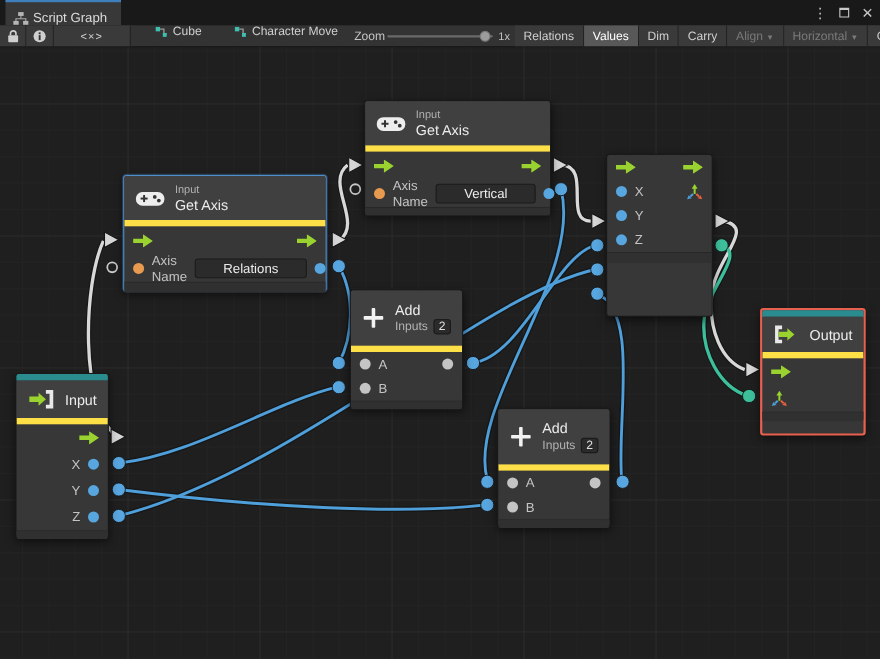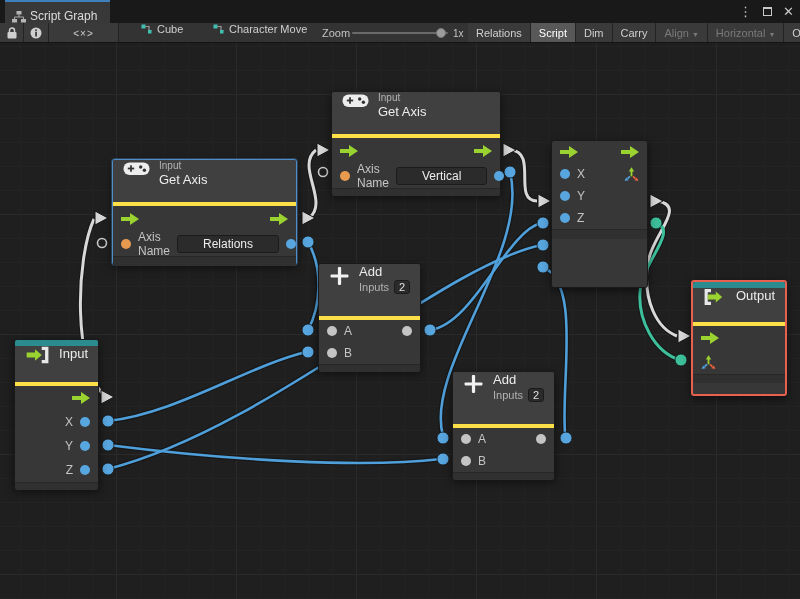--- a/index.html
+++ b/index.html
@@ -48,22 +48,22 @@
   .pd{fill:#58a6df;stroke:#141414;stroke-width:.8}
   .pt{fill:#3dbf9b;stroke:#141414;stroke-width:.8}
   .pr{fill:none;stroke:#c9c9c9;stroke-width:1.6}
   .tri{fill:#d6d6d6;stroke:#141414;stroke-width:1}
 
   
   .node{position:absolute;background:#373737;border:1px solid #191919;border-radius:3px;
     box-shadow:0 3px 8px rgba(0,0,0,.5);color:#c8c8c8}
   .node.selected{border:1px solid #4e8dc8;box-shadow:0 0 0 1px rgba(78,141,200,.35),0 3px 8px rgba(0,0,0,.5)}
   .node.flagged{border:2px solid #e8604f}
-  .nhead{display:flex;gap:9px;padding:0 10px;background:#404040;
-    border-bottom:4px solid #fde047;border-radius:2px 2px 0 0}
+  .nhead{display:flex;align-items:center;gap:9px;padding:0 10px;background:#404040;
+    border-bottom:6px solid #fde047;border-radius:2px 2px 0 0}
   .ncat{font-size:10px;color:#b2b2b2;line-height:12px}
   .ntitle{font-size:13px;color:#ececec;line-height:15px}
   .nrow{display:flex;align-items:center;gap:7px;padding:0 8px;font-size:12px;color:#c4c4c4}
   .nfoot{background:#303030;border-top:1px solid #272727;border-radius:0 0 2px 2px}
   .dot{width:10px;height:10px;border-radius:50%;flex:none}
   .dot.blue{background:#58a6df}.dot.orange{background:#e89a4f}.dot.gray{background:#c4c4c4}
   .field{background:#2b2b2b;border:1px solid #1b1b1b;border-radius:3px;padding:1px 25px;
     font-size:12px;color:#ececec;white-space:nowrap}
   .cfield{background:#2b2b2b;border:1px solid #1b1b1b;border-radius:3px;min-width:16px;text-align:center;
     font-size:11px;color:#e0e0e0;padding:0 3px}
@@ -130,21 +130,21 @@
     <div class="zoomlbl" style="left:322px">Zoom</div>
     <div class="track"></div>
     <div class="knob"></div>
     <div class="zoomval">1x</div>
 
     <div class="toggles">
       <div class="tgl">
         <span>Relations</span>
         </div>
       <div class="tgl active">
-        <span>Script</span>
+        <span>Values</span>
         </div>
       <div class="tgl">
         <span>Dim</span>
         </div>
       <div class="tgl">
         <span>Carry</span>
         </div>
       <div class="tgl disabled">
         <span>Align</span>
         <span class="dd">▼</span>

